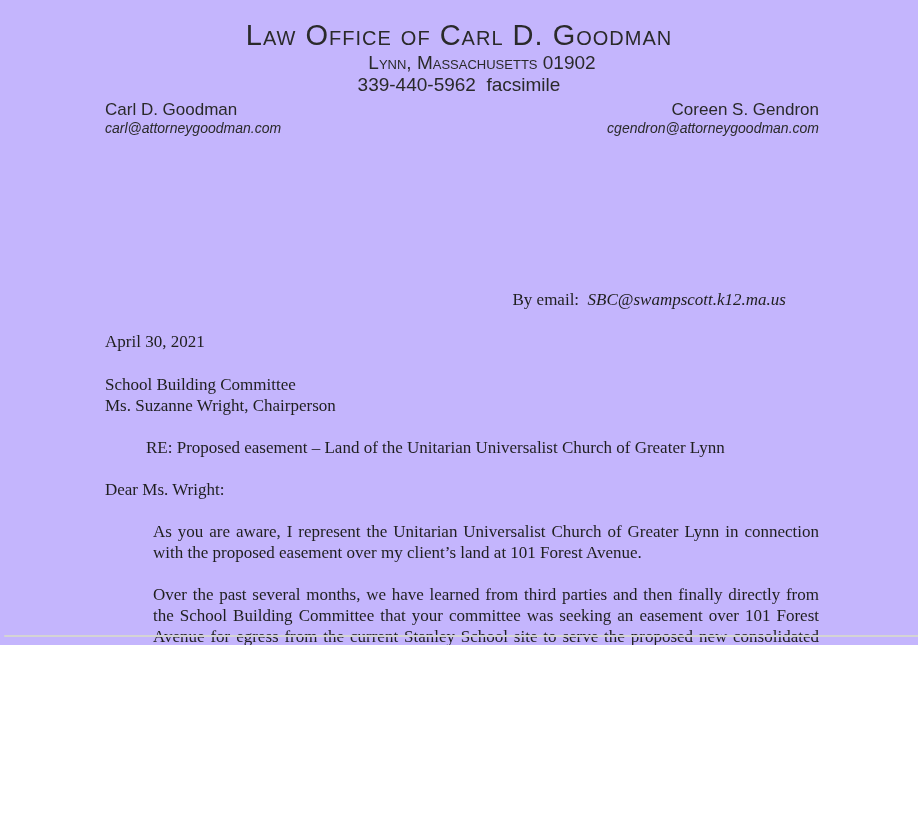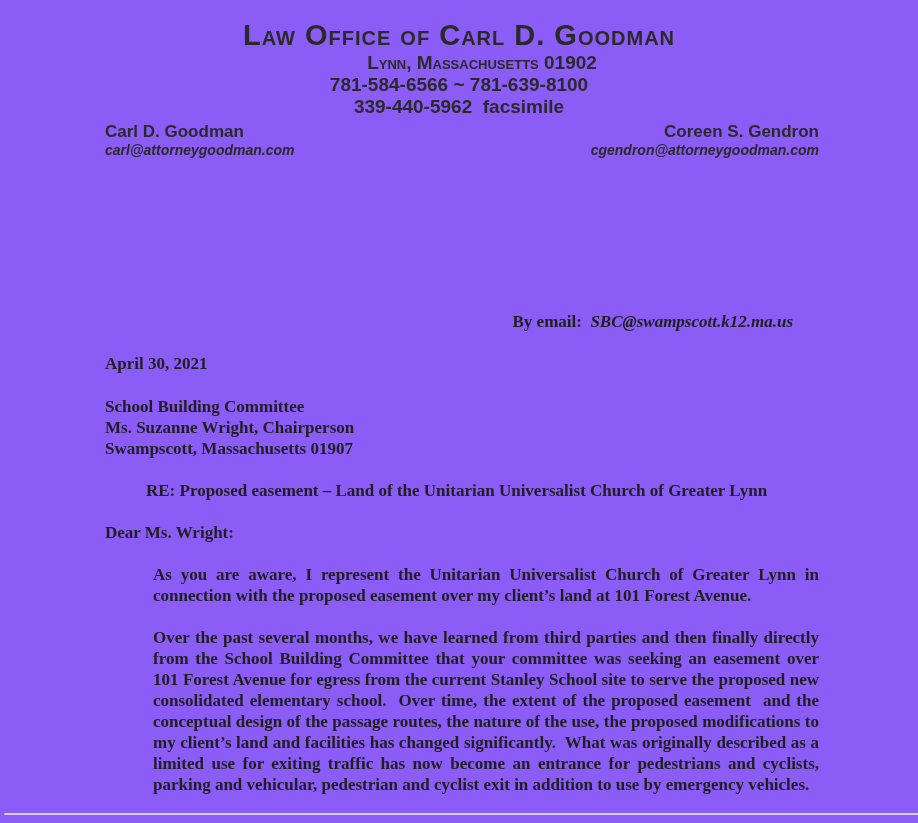--- a/index.html
+++ b/index.html
@@ -1,25 +1,24 @@
 <!DOCTYPE html>
 <html><head>
 <meta charset="utf-8">
 <style>
   * { margin: 0; padding: 0; box-sizing: border-box; }
   html, body { background: #ffffff; }
   .page {
     position: relative;
     width: 918px;
-    height: 823px;
-    background: #8b5cf6;
+    height: 645px;
+    background: #c4b5fd;
     overflow: hidden;
     font-family: "Liberation Serif", serif;
     color: #1f1f1f;
-    font-weight: bold;
   }
   
   .letterhead {
     padding-top: 18px;
     text-align: center;
     font-family: "Liberation Sans", sans-serif;
     color: #2e2e2e;
   }
   .firm-name {
     font-size: 29px;
@@ -87,21 +86,20 @@
   }
 </style>
 </head>
 <body>
 
 <div class="page">
 
   <header class="letterhead">
     <div class="firm-name">Law Office of Carl D. Goodman</div>
     <div class="lh-line smallcaps">Lynn, Massachusetts 01902</div>
-    <div class="lh-line">781-584-6566 ~ 781-639-8100</div>
     <div class="lh-line fax">339-440-5962  facsimile</div>
 
     <div class="attorneys-row">
       <div class="attorney left">
         <div class="attorney-name">Carl D. Goodman</div>
         <div class="attorney-email">carl@attorneygoodman.com</div>
       </div>
       <div class="attorney right">
         <div class="attorney-name">Coreen S. Gendron</div>
         <div class="attorney-email">cgendron@attorneygoodman.com</div>
@@ -113,21 +111,20 @@
 
     <div class="by-email-line">
       <span>By email:  </span><span class="by-email-address">SBC@swampscott.k12.ma.us</span>
     </div>
 
     <div class="date-line">April 30, 2021</div>
 
     <div class="recipient-block">
       <div>School Building Committee</div>
       <div>Ms. Suzanne Wright, Chairperson</div>
-      <div>Swampscott, Massachusetts 01907</div>
     </div>
 
     <div class="re-line">RE: Proposed easement – Land of the Unitarian Universalist Church of Greater Lynn</div>
 
     <div class="salutation">Dear Ms. Wright:</div>
 
     <p class="para">As you are aware, I represent the Unitarian Universalist Church of Greater Lynn in connection with the proposed easement over my client’s land at 101 Forest Avenue.</p>
 
     <p class="para">Over the past several months, we have learned from third parties and then finally directly from the School Building Committee that your committee was seeking an easement over 101 Forest Avenue for egress from the current Stanley School site to serve the proposed new consolidated elementary school.  Over time, the extent of the proposed easement  and the conceptual design of the passage routes, the nature of the use, the proposed modifications to my client’s land and facilities has changed significantly.  What was originally described as a limited use for exiting traffic has now become an entrance for pedestrians and cyclists, parking and vehicular, pedestrian and cyclist exit in addition to use by emergency vehicles.</p>
 

